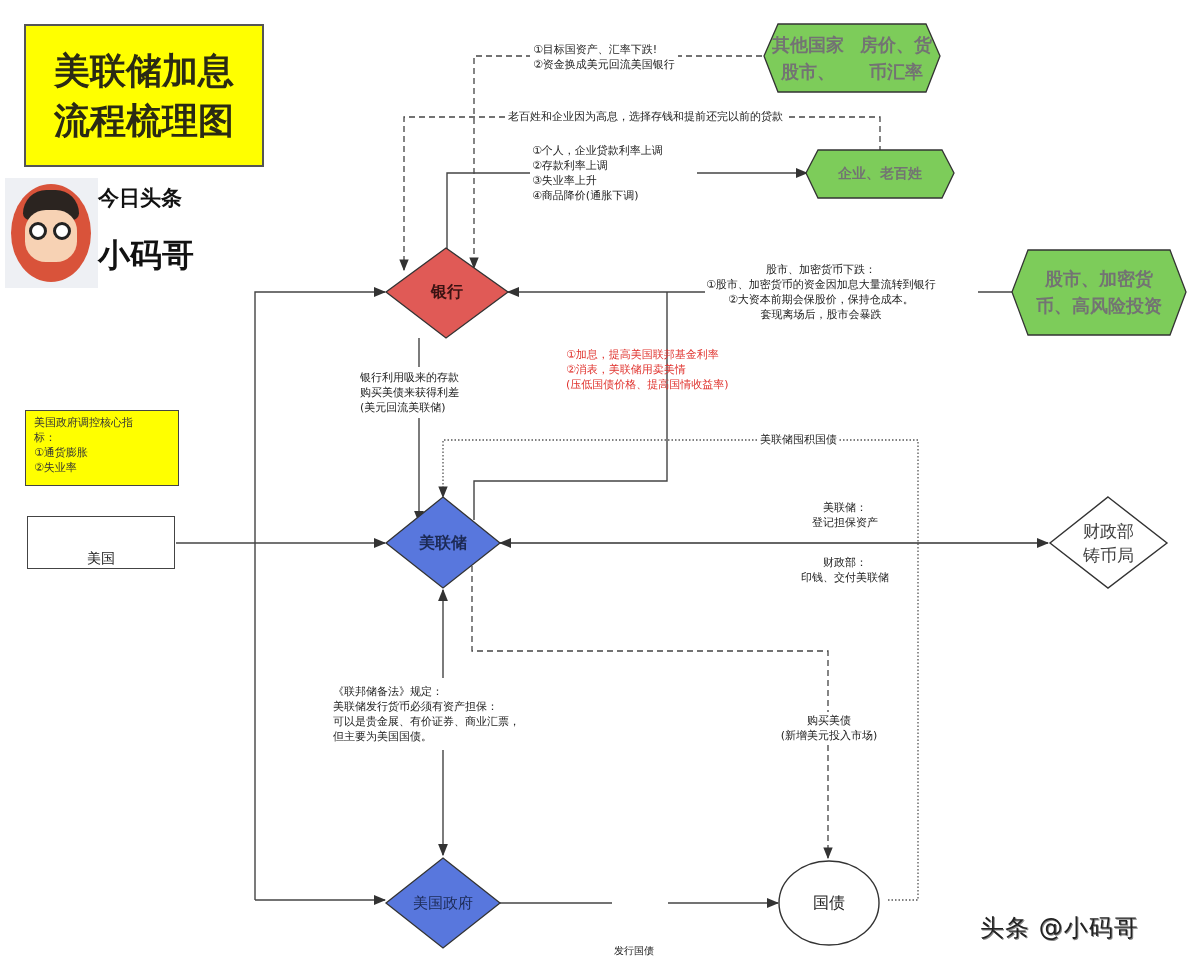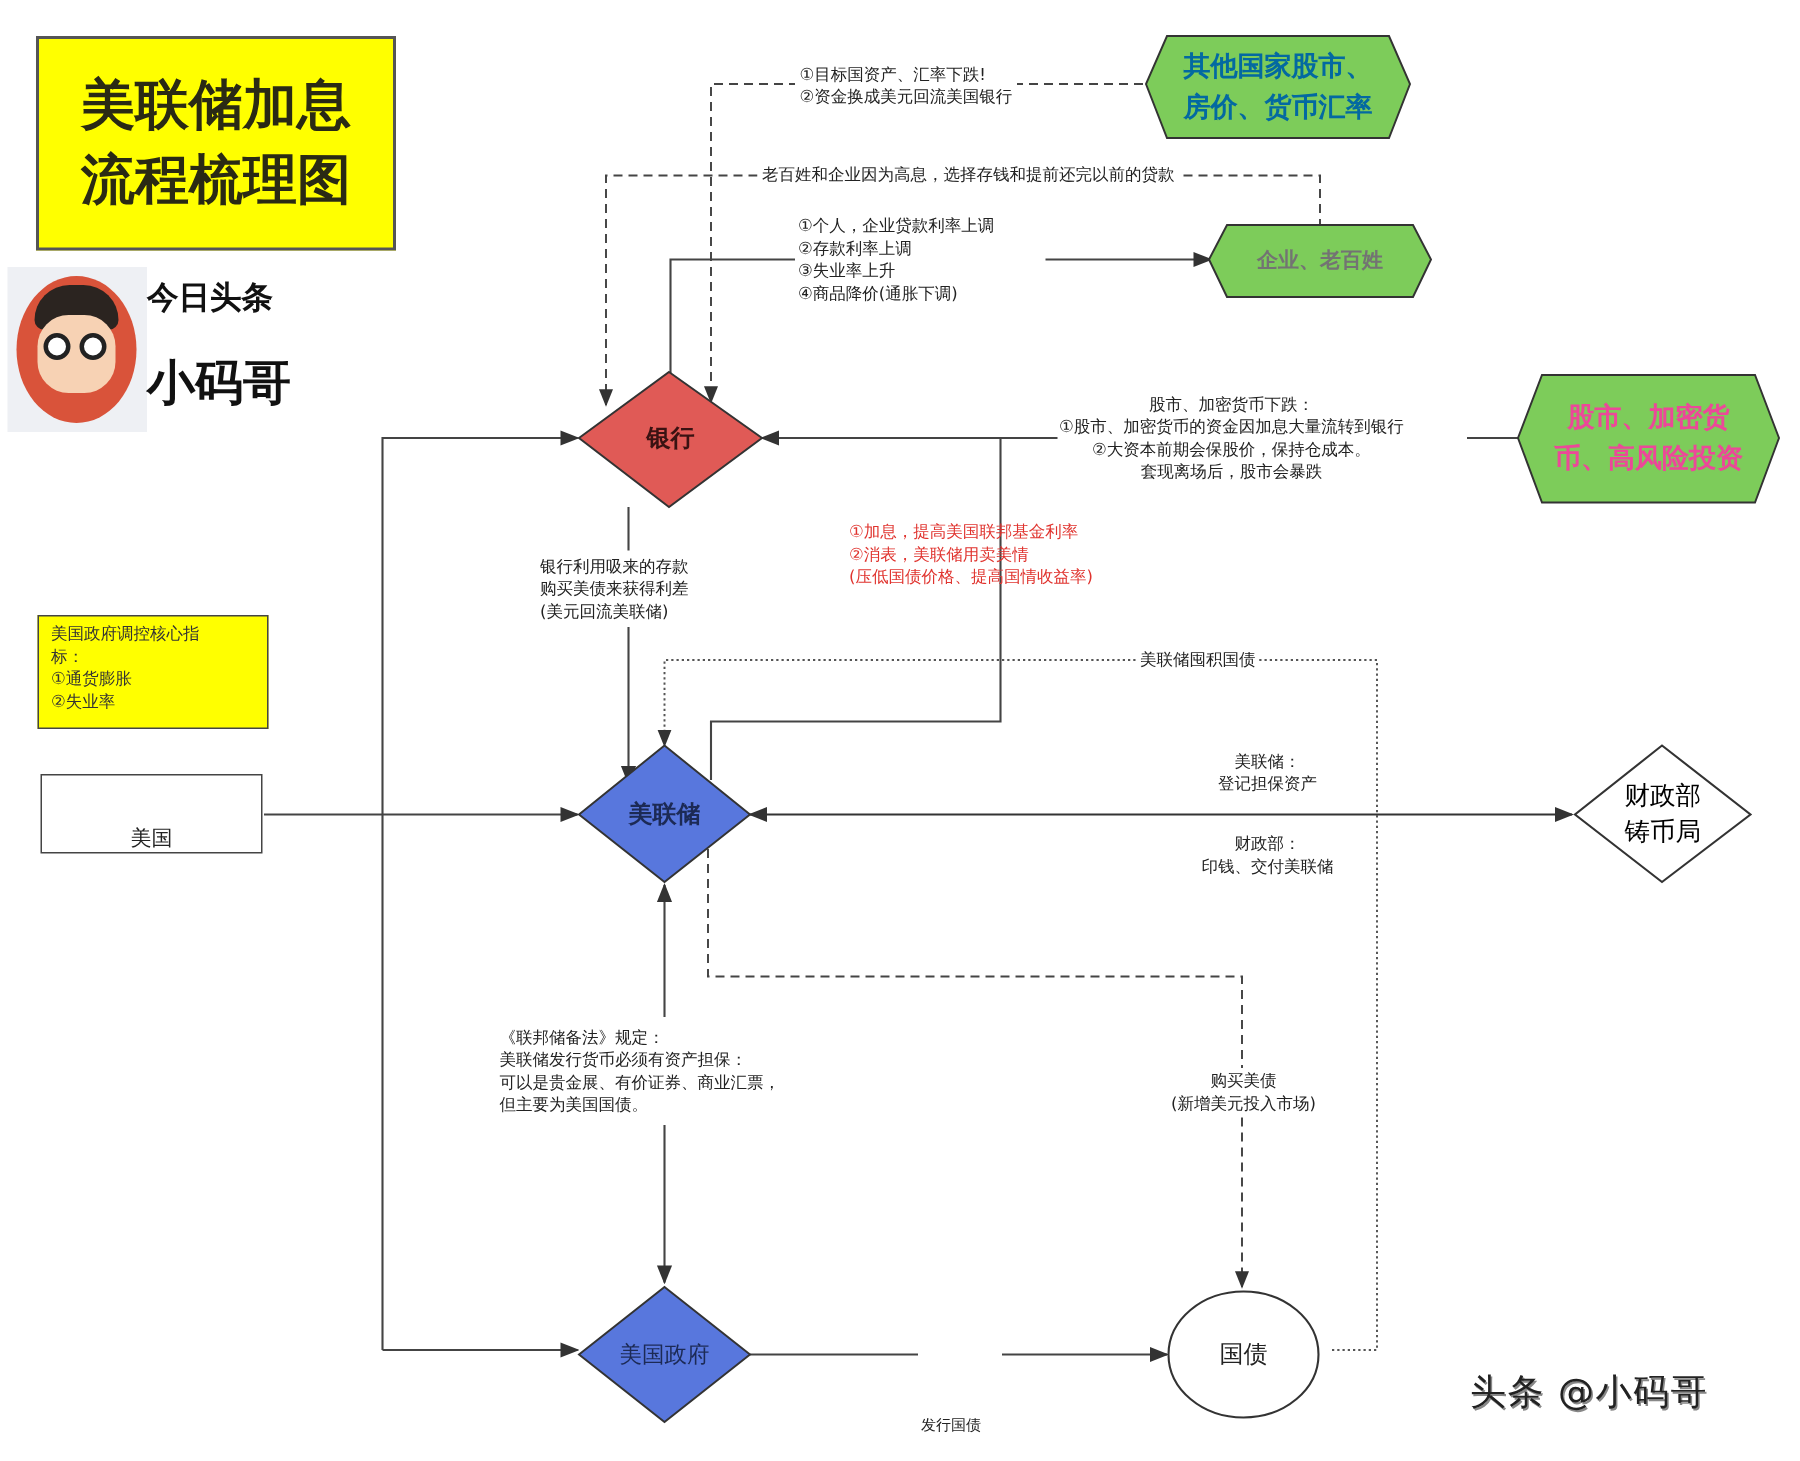--- a/index.html
+++ b/index.html
@@ -106,30 +106,30 @@
   <div>②失业率</div>
 </div>
 <div class="us-box">
     <span>美国</span>
   </div>
 
 <div class="node-label" style="left:386px;top:270px;width:122px;height:44px;font-size:16px;color:#3a1212;">银行</div>
 <div class="node-label" style="left:386px;top:522px;width:114px;height:42px;font-size:16px;color:#1c2a55;">美联储</div>
 <div class="node-label" style="left:386px;top:882px;width:114px;height:42px;font-size:15px;color:#1c2a55;font-weight:normal;">美国政府</div>
 <div class="node-label" style="left:779px;top:883px;width:100px;height:40px;font-size:16px;color:#222;font-weight:normal;">国债</div>
-<div class="node-label" style="left:1050px;top:516px;width:117px;height:54px;font-size:17px;line-height:24px;color:#000000;font-weight:normal;flex-direction:column;">
+<div class="node-label" style="left:1050px;top:516px;width:117px;height:54px;font-size:17px;line-height:24px;color:#404040;font-weight:normal;flex-direction:column;">
   <span>财政部</span>
     <span>铸币局</span>
 </div>
-<div class="node-label" style="left:764px;top:28px;width:176px;height:60px;font-size:18px;line-height:27px;color:#0369a1;flex-direction:column;">
+<div class="node-label" style="left:764px;top:28px;width:176px;height:60px;font-size:18px;line-height:27px;color:#737373;flex-direction:row;">
   <span>其他国家股市、</span>
     <span>房价、货币汇率</span>
 </div>
 <div class="node-label" style="left:806px;top:160px;width:148px;height:28px;font-size:14px;color:#737373;">企业、老百姓</div>
-<div class="node-label" style="left:1012px;top:262px;width:174px;height:60px;font-size:18px;line-height:27px;color:#ec4899;flex-direction:column;">
+<div class="node-label" style="left:1012px;top:262px;width:174px;height:60px;font-size:18px;line-height:27px;color:#737373;flex-direction:column;">
   <span>股市、加密货</span>
     <span>币、高风险投资</span>
 </div>
 
 <div class="txt" style="left:530px;top:42px;background:#fff;padding:0 3px;">
   <div>①目标国资产、汇率下跌!</div>
   <div>②资金换成美元回流美国银行</div>
 </div>
 <div class="txt" style="left:505px;top:109px;background:#fff;padding:0 3px;">老百姓和企业因为高息，选择存钱和提前还完以前的贷款</div>
 <div class="txt" style="left:532px;top:143px;">

